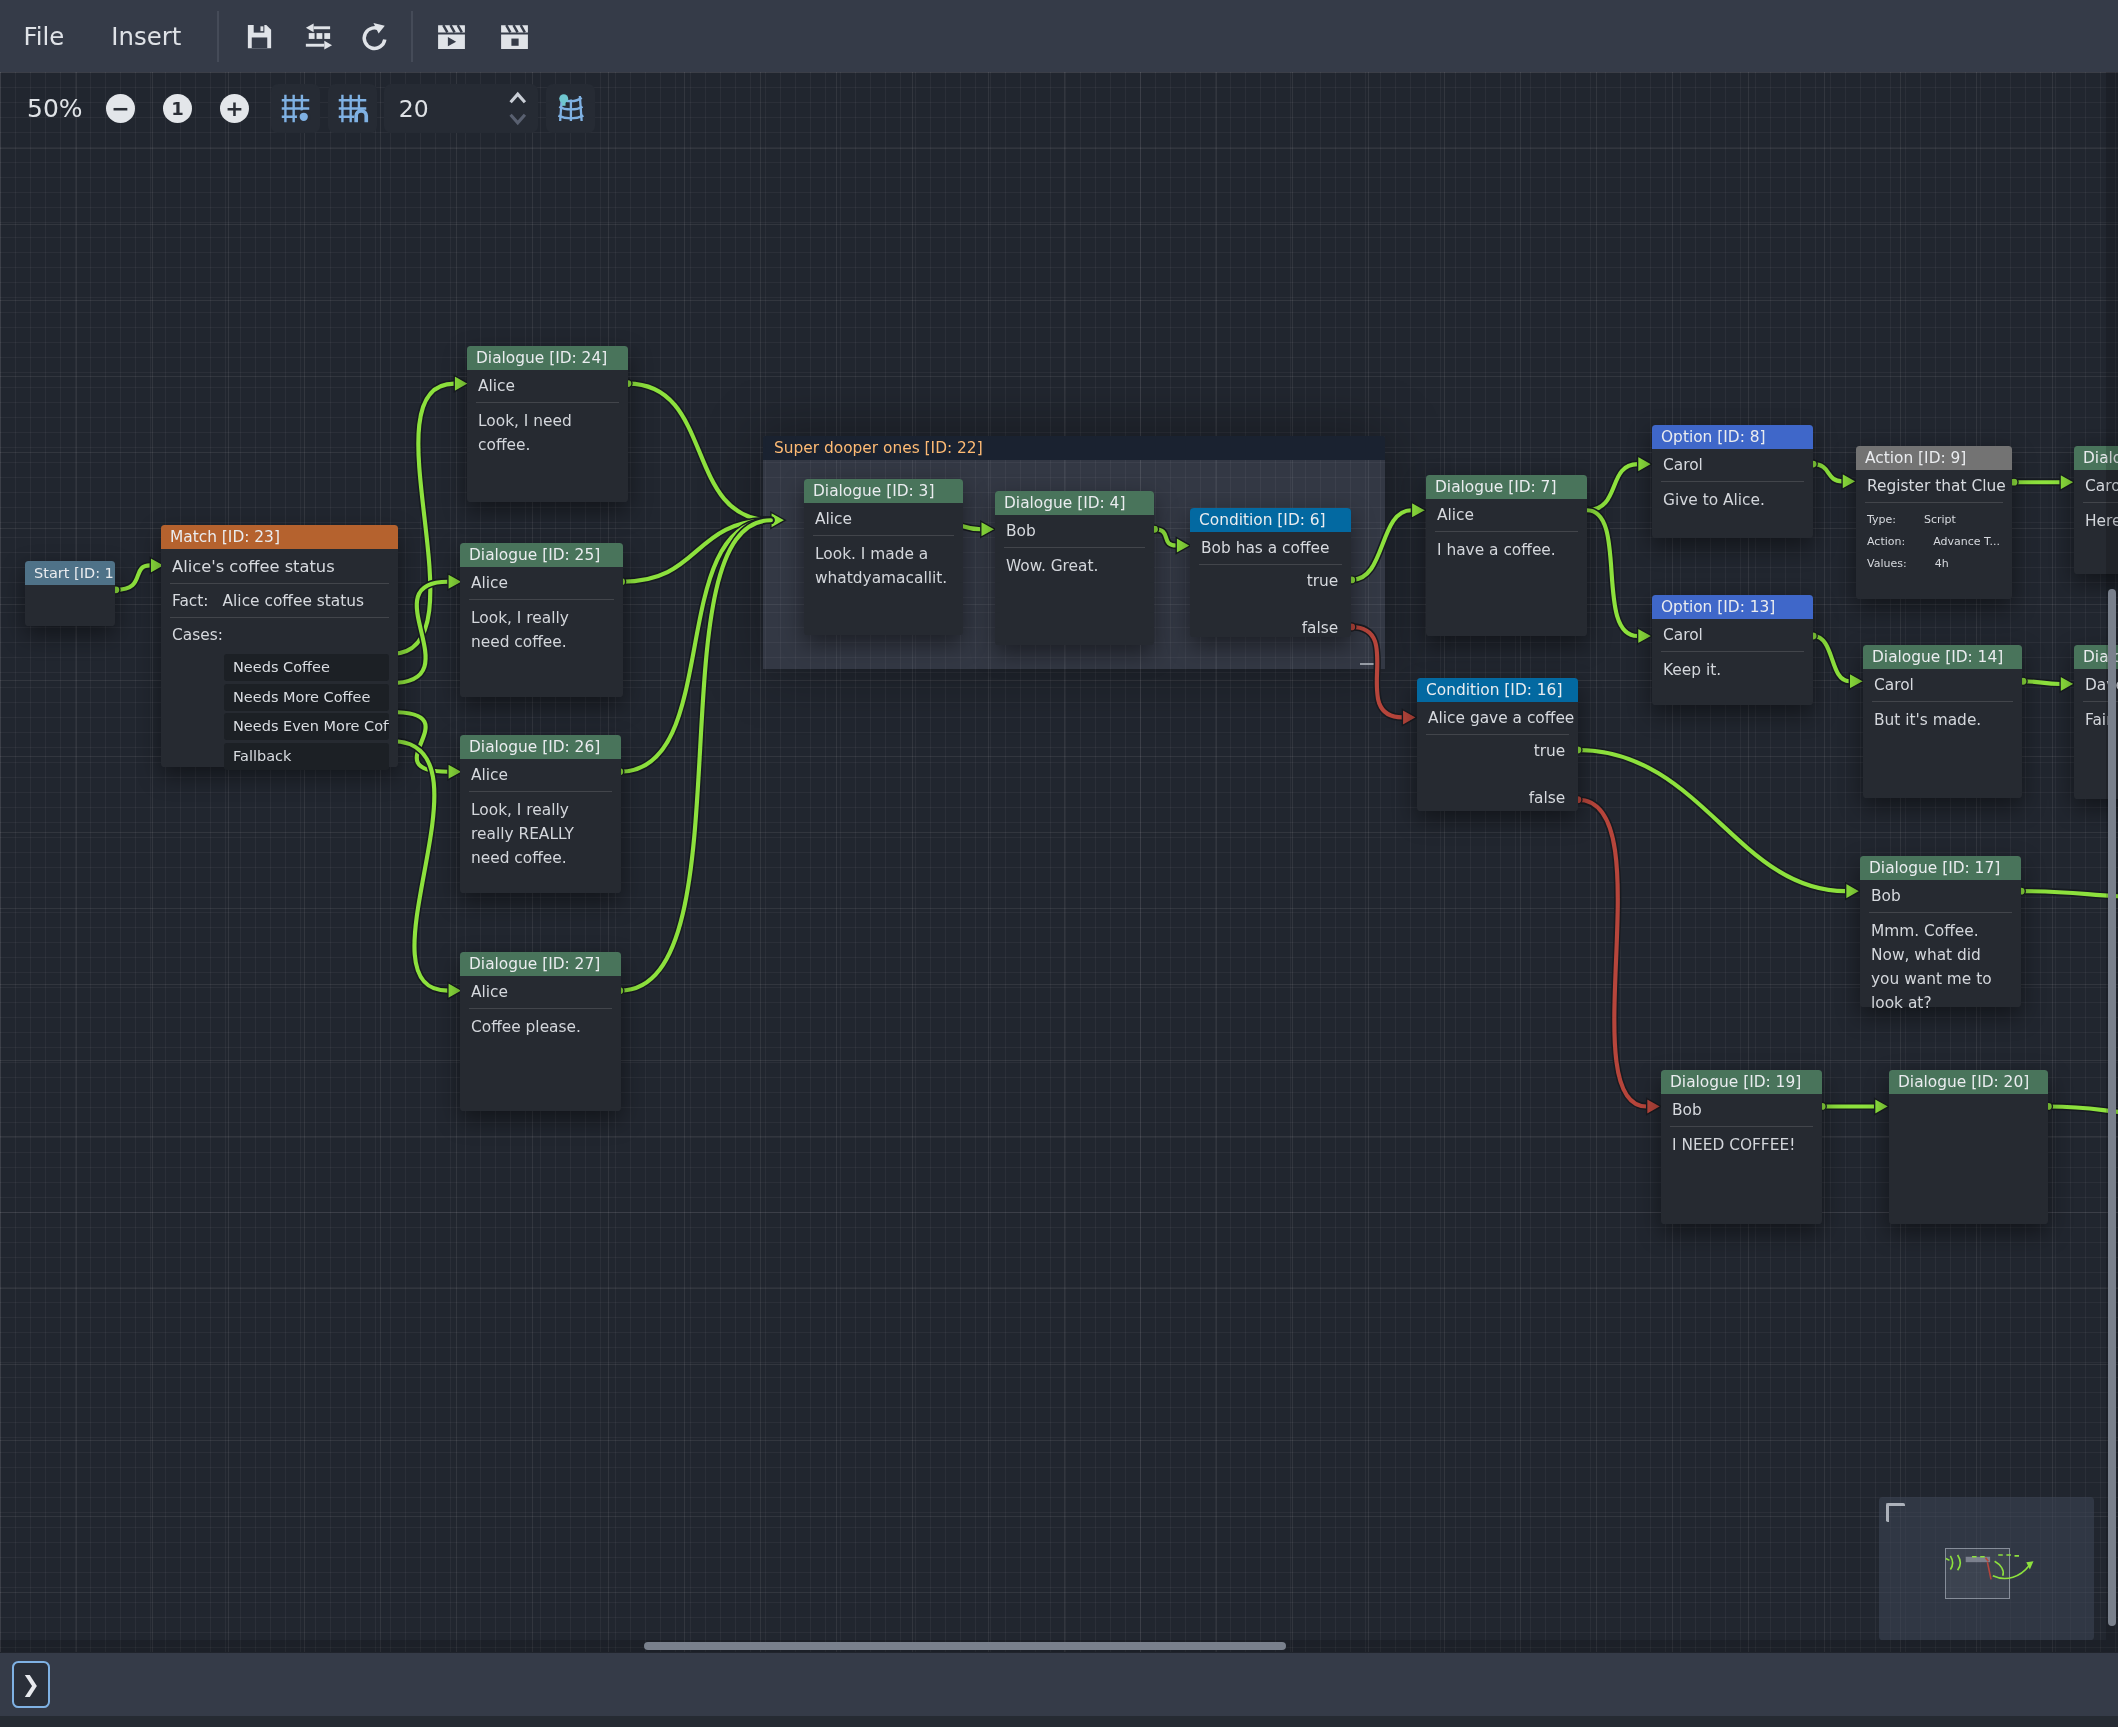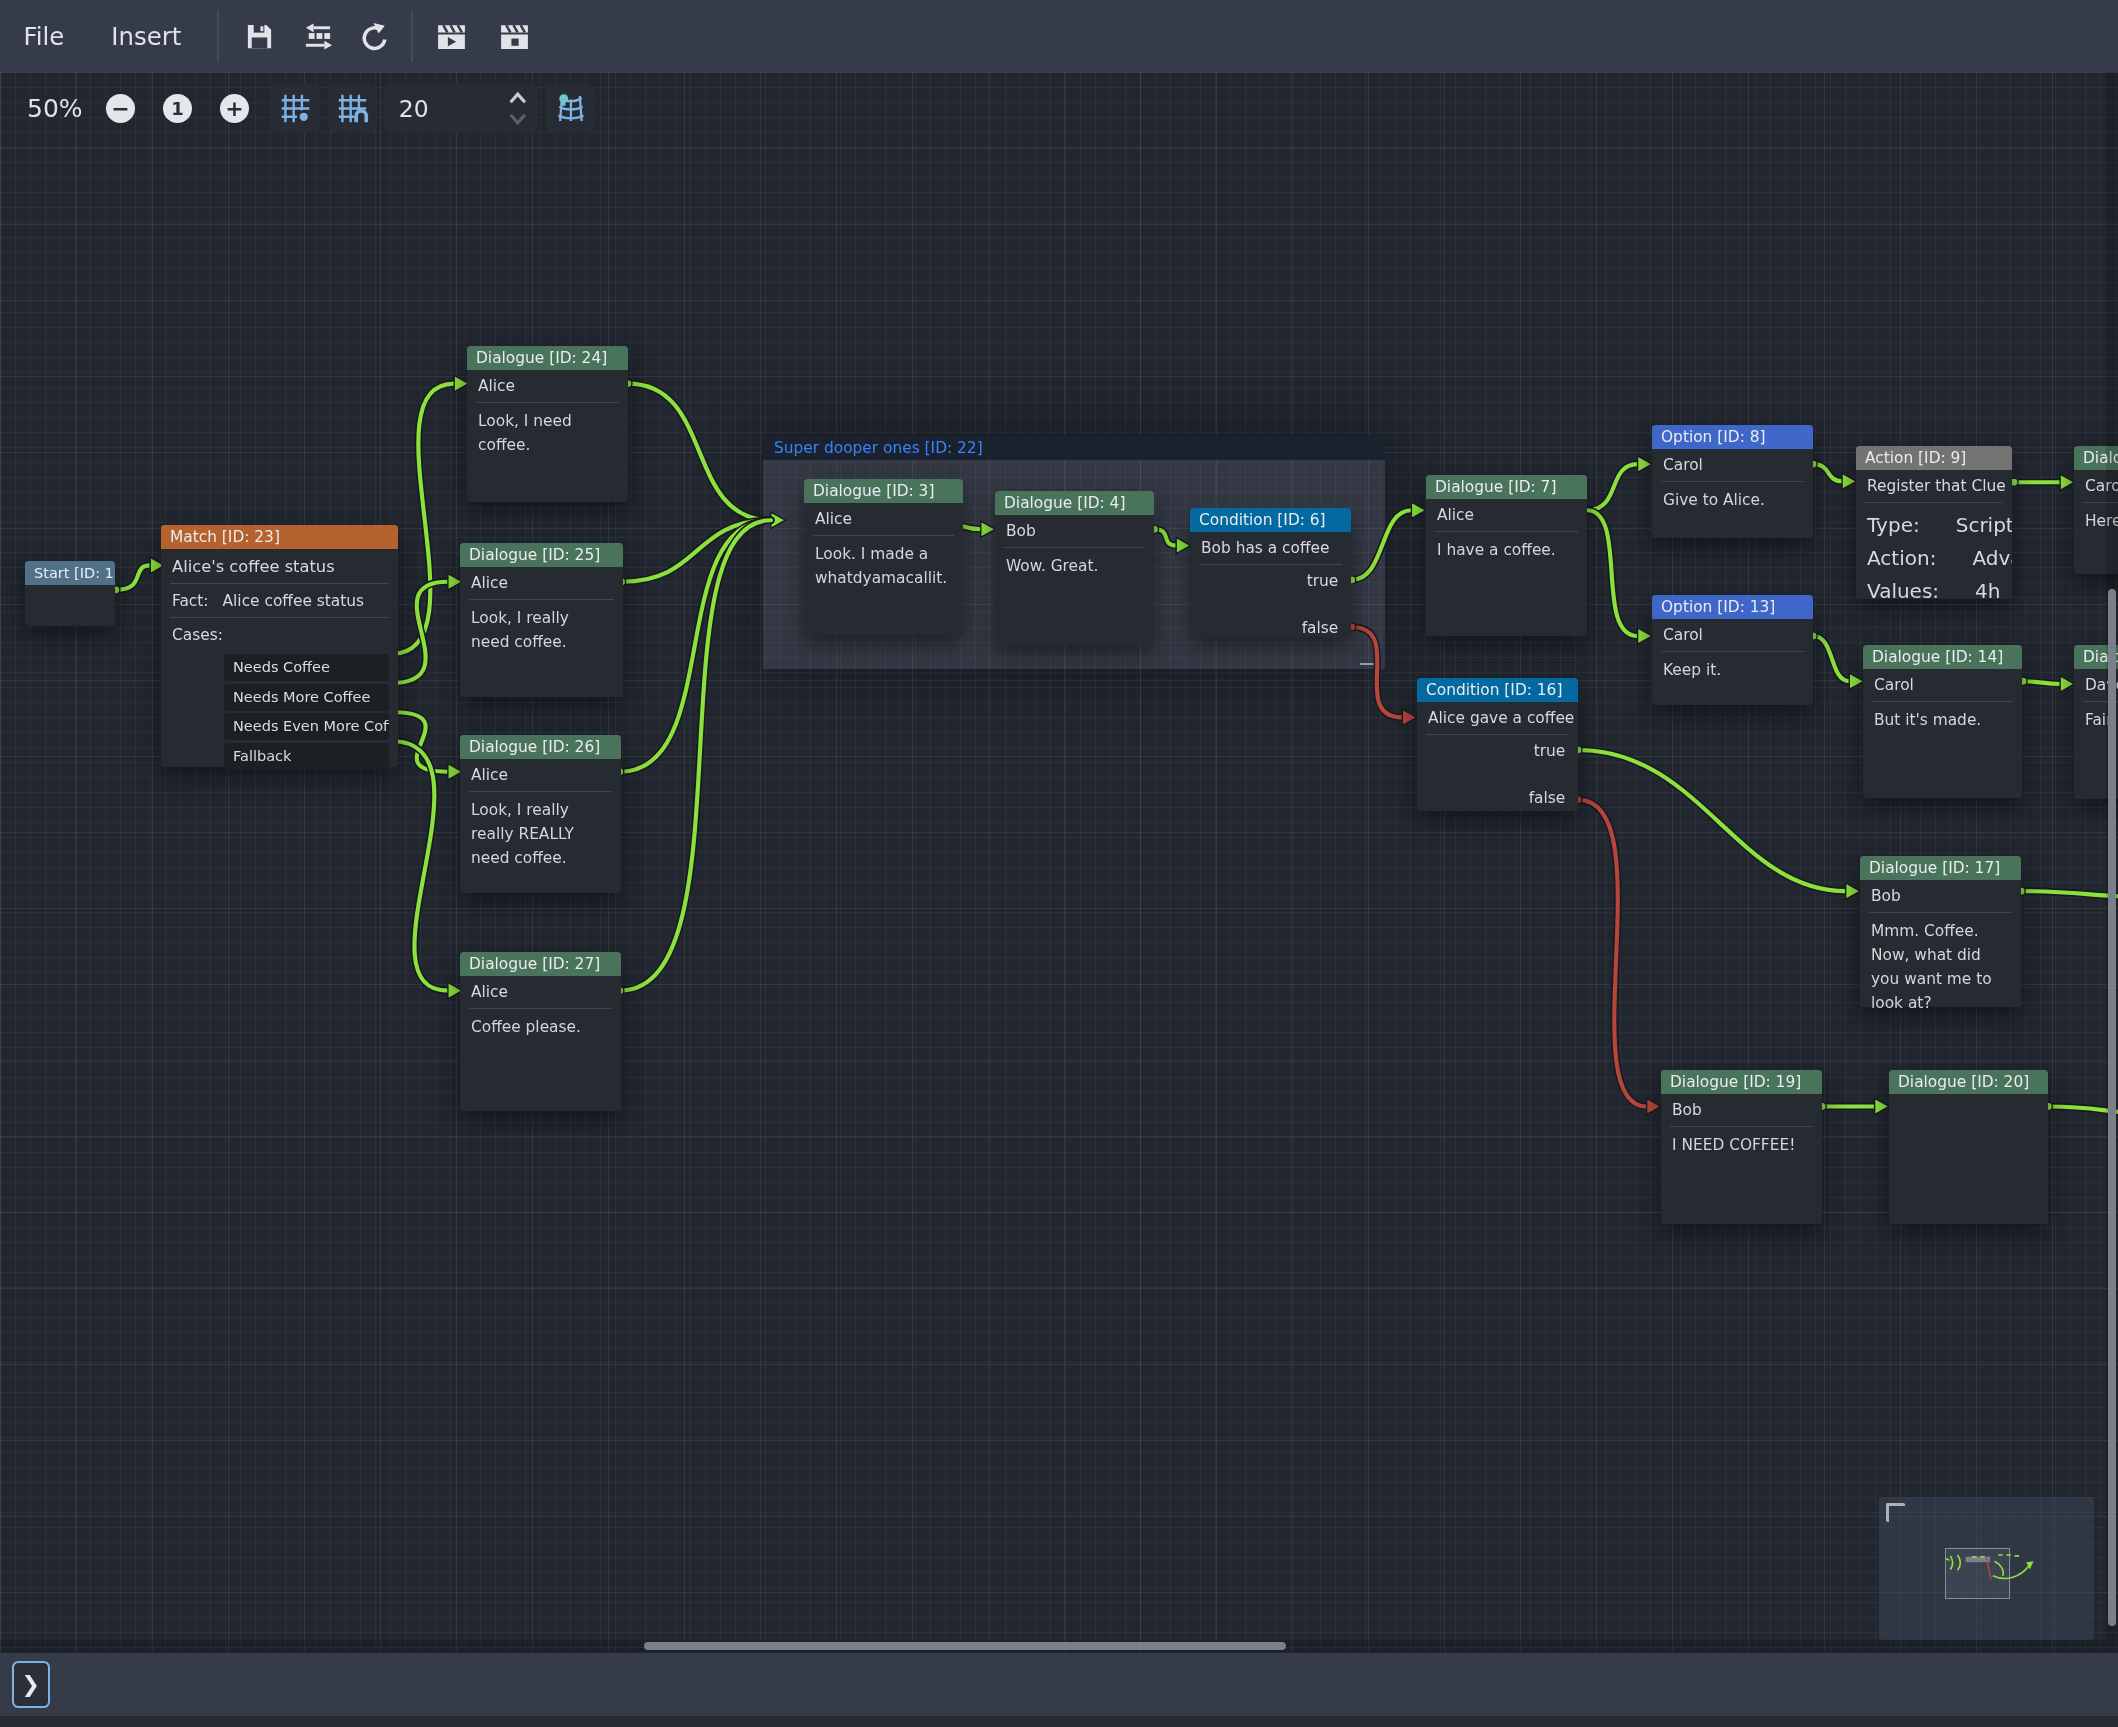--- a/index.html
+++ b/index.html
@@ -50,29 +50,29 @@
   .nb{position:relative;}
   .spk{font-size:15.4px;color:#d6d9de;padding:7.2px 11px 3.6px 11px;white-space:nowrap;overflow:hidden;}
   .sep{border-top:0.9px solid rgba(255,255,255,0.13);margin:3.6px 9px 0 9px;}
   .txt{font-size:15.4px;line-height:1.55;color:#d3d6db;padding:7.2px 11px;overflow:hidden;}
   .nowrap{white-space:nowrap;}
   .pout{font-size:15.4px;color:#d6d9de;text-align:right;padding:0 12.7px;height:18px;line-height:18px;}
   .pt{margin-top:7.2px;}
   .pf{margin-top:29px;}
   .mrow{font-size:16.3px;color:#d6d9de;padding:8.1px 11px 7.2px 11px;}
   .frow{display:flex;gap:14px;font-size:15.4px;color:#d6d9de;padding:8.1px 11px 7.2px 11px;}
-  .arow{display:flex;gap:36px;font-size:20px;color:#d6d9de;padding:4.5px 11px;white-space:nowrap;overflow:hidden;}
+  .arow{display:flex;gap:28px;font-size:11px;color:#d6d9de;padding:4.5px 11px;white-space:nowrap;overflow:hidden;}
   .chip{background:#1C2025;border-radius:2.7px;margin:2.7px 9px 2.7px 63px;height:27px;line-height:27px;
         padding:0 9px;font-size:14.5px;color:#d9dce1;white-space:nowrap;overflow:hidden;}
 
   
   .group{position:absolute;left:763px;top:436px;width:622px;height:233px;z-index:2;
          box-shadow:0 0 54px rgba(0,0,0,0.35);}
   .group-title{height:23.5px;background:#1A2230;border-radius:2.7px 2.7px 0 0;display:flex;align-items:center;
-               padding:0 11px;font-size:15.4px;color:#3b82f6;}
+               padding:0 11px;font-size:15.4px;color:#fdba74;}
   .group-body{position:absolute;left:0;top:23.5px;right:0;bottom:0;background:rgba(148,158,178,0.16);}
   .gresize{position:absolute;right:9px;bottom:3.6px;width:14.5px;height:14.5px;
            border-right:2.7px solid #aeb4bd;border-bottom:2.7px solid #aeb4bd;opacity:.8;}
 
   
   .wires{position:absolute;left:0;top:0;width:2119px;height:1728px;z-index:3;pointer-events:none;}
 
   
   .hscroll{position:absolute;left:0;top:1640px;width:2119px;height:11.8px;background:rgba(0,0,0,0.15);z-index:9;}
   .hthumb{position:absolute;left:644px;top:1.8px;width:642px;height:8.1px;border-radius:4.5px;background:#79808C;}

